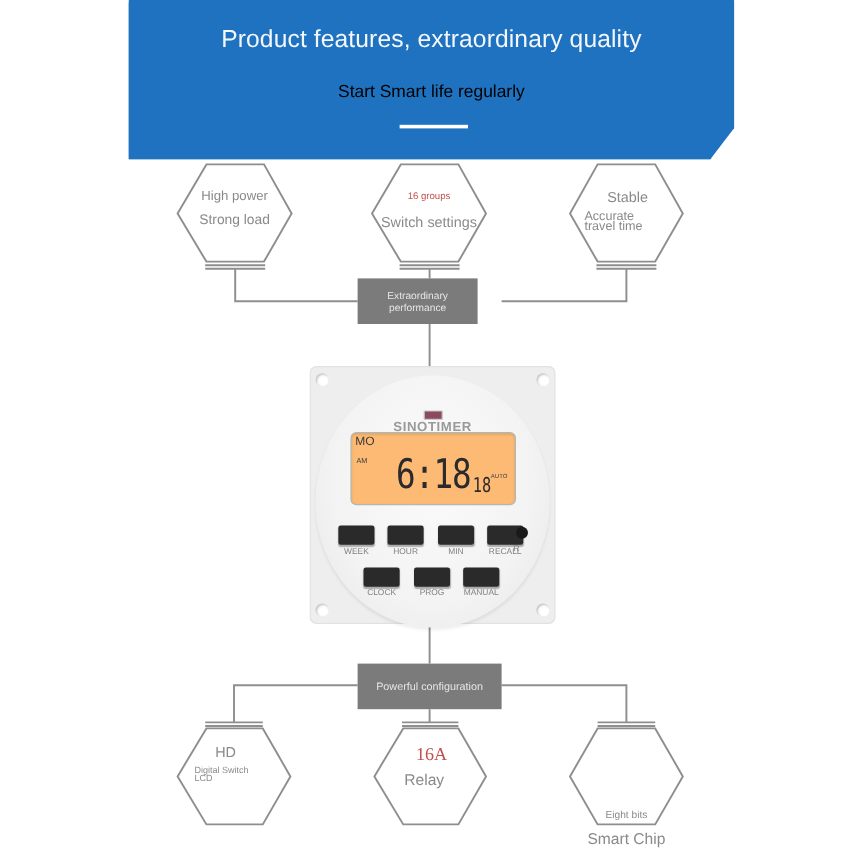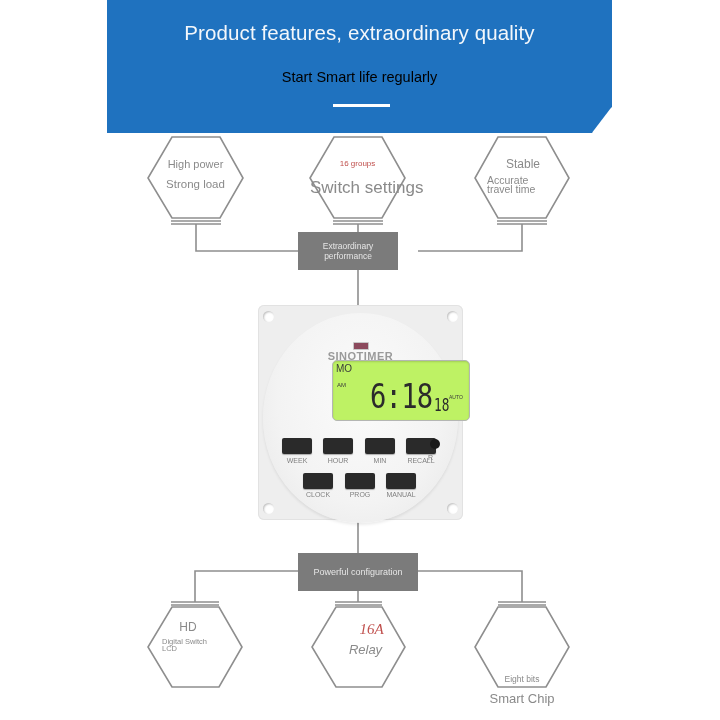--- a/index.html
+++ b/index.html
@@ -26,22 +26,22 @@
            border-radius:6px; box-shadow: inset 0 0 0 1px #e2e2e2; }
   .dial { position:absolute; left:5px; top:8px; width:195px; height:210px; border-radius:50%;
           background: radial-gradient(ellipse at 50% 40%, #fbfbfb 0%, #f3f3f3 60%, #e6e6e6 100%);
           box-shadow: 0 2px 3px rgba(0,0,0,0.08); }
   .screw { position:absolute; width:11px; height:11px; border-radius:50%; background:#ffffff;
            box-shadow: 1px 1px 2px rgba(0,0,0,0.25) inset; }
   .led { position:absolute; left:95px; top:37px; width:14px; height:6px; background:#8c4a5d; border-radius:1px;
          border:1px solid #c7c7c7; }
   .brand { position:absolute; left:0; right:0; top:45px; text-align:center; color:#9a9a9a;
            font-weight:bold; font-size:11px; letter-spacing:0.5px; }
-  .lcd { position:absolute; left:34px; top:55px; width:136px; height:59px; background:#bef264;
-         border-radius:5px; border:1px solid #b4b6b3; box-shadow: inset 0 1px 2px rgba(0,0,0,0.15); margin-left: 40px; }
+  .lcd { position:absolute; left:34px; top:55px; width:136px; height:59px; background:#fdba74;
+         border-radius:5px; border:1px solid #b4b6b3; box-shadow: inset 0 1px 2px rgba(0,0,0,0.15); }
   .lcd-day { position:absolute; left:3px; top:2px; font-size:10px; color:#3a3a3a; }
   .lcd-ampm { position:absolute; left:4px; top:21px; font-size:6px; color:#3a3a3a; }
   .lcd-time { position:absolute; left:37px; top:16px; font-family:"DejaVu Sans Mono", monospace;
               font-size:34px; line-height:38px; color:#2b2b2b; letter-spacing:-1px; transform:scaleX(0.8); transform-origin:left; }
   .lcd-sec { position:absolute; left:101px; top:34px; font-family:"DejaVu Sans Mono", monospace;
              font-size:17px; color:#2b2b2b; transform:scaleX(0.75); transform-origin:left; }
   .lcd-auto { position:absolute; left:116px; top:33px; font-size:5px; color:#3a3a3a; }
   .btn { position:absolute; width:30px; height:16px; background:#2a2a2a; border-radius:2px;
          box-shadow: 0 1px 1px rgba(0,0,0,0.3); }
   .btn-label { position:absolute; width:44px; text-align:center; font-size:7px; color:#7f7f7f; }
@@ -93,21 +93,21 @@
     <polygon points="498,607 546,607 569,647 546,687 498,687 475,647"></polygon>
   </g>
 </svg>
 
 <div class="hex-text" style="left:148px; top:158px; width:95px;">
   <div style="font-size:11px;">High power</div>
   <div style="font-size:11.5px; margin-top:8px;">Strong load</div>
 </div>
 <div class="hex-text" style="left:310px; top:159px; width:95px;">
   <div style="font-size:8px; color:#c0504d;">16 groups</div>
-  <div style="font-size:17px; margin-top:10px;">Switch settings</div>
+  <div style="font-size:12px; margin-top:10px;">Switch settings</div>
 </div>
 <div class="hex-text" style="left:475px; top:157px; width:94px;">
   <div style="font-size:12px; padding-left:2px;">Stable</div>
   <div style="text-align:left; padding-left:12px; margin-top:5px; font-size:10.5px; line-height:9px;">
     <div>Accurate</div>
     <div>travel time</div>
   </div>
 </div>
 
 <div class="gray-box" style="left:298px; top:232px; width:100px; height:38px; font-size:8.5px; line-height:10px; padding-top:9px; box-sizing:border-box;">
@@ -156,21 +156,21 @@
   <span>Powerful configuration</span>
 </div>
 
 <div class="hex-text" style="left:148px; top:620px; width:94px;">
   <div style="font-size:12px; padding-right:14px;">HD</div>
   <div style="text-align:left; padding-left:14px; margin-top:4px; font-size:7.5px; line-height:7px;">
     <div>Digital Switch</div>
     <div>LCD</div>
   </div>
 </div>
-<div class="hex-text" style="left:324px; top:621px; width:93px;font-style:italic;">
+<div class="hex-text" style="left:312px; top:621px; width:93px;">
   <div style="font-family:'Liberation Serif', serif; font-size:15px; padding-left:2px;">
     <span style="color:#c0504d;">16</span><span style="color:#c0504d;">A</span>
   </div>
   <div style="font-size:13px; margin-top:4px; padding-right:10px;">Relay</div>
 </div>
 <div class="hex-text" style="left:475px; top:626px; width:94px;margin-top:48px;">
   <div style="font-size:8.5px;">Eight bits</div>
   <div style="font-size:13px; margin-top:7px;">Smart Chip</div>
 </div>
 

